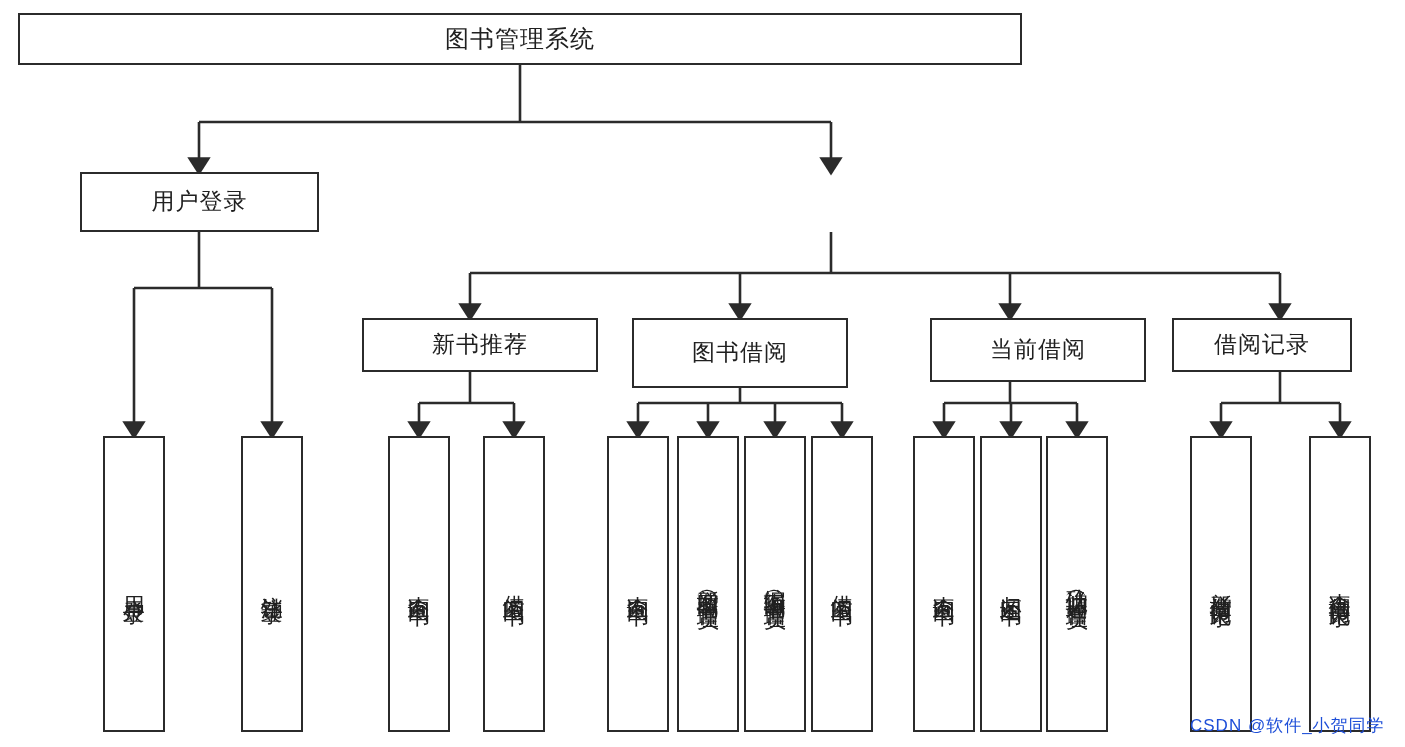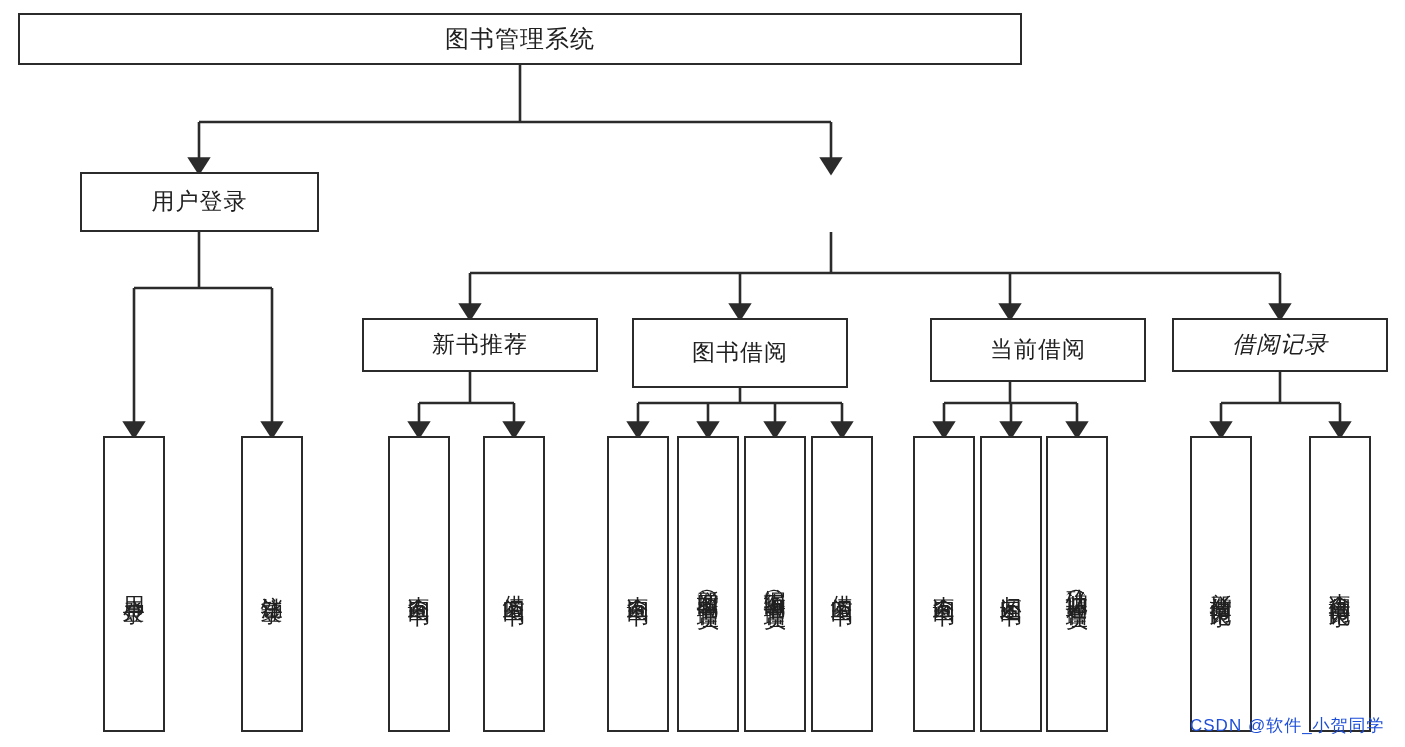--- a/index.html
+++ b/index.html
@@ -141,21 +141,21 @@
   </div>
 
   <div class="node horiz" style="left:632px; top:318px; width:216px; height:70px;">
     <span>图书借阅</span>
   </div>
 
   <div class="node horiz" style="left:902px; top:318px; width:216px; height:64px;margin-left:28px;">
     <span>当前借阅</span>
   </div>
 
-  <div class="node horiz" style="left:1172px; top:318px; width:216px; height:54px;font-style:italic;">
+  <div class="node horiz" style="left:1172px; top:318px; width:180px; height:54px;">
     <span>借阅记录</span>
   </div>
 
   <div class="node leaf" style="left:103px; top:436px; width:62px; height:296px;">
     <span class="vtext">用户登录</span>
   </div>
 
   <div class="node leaf" style="left:241px; top:436px; width:62px; height:296px;">
     <span class="vtext">注销登录</span>
   </div>

